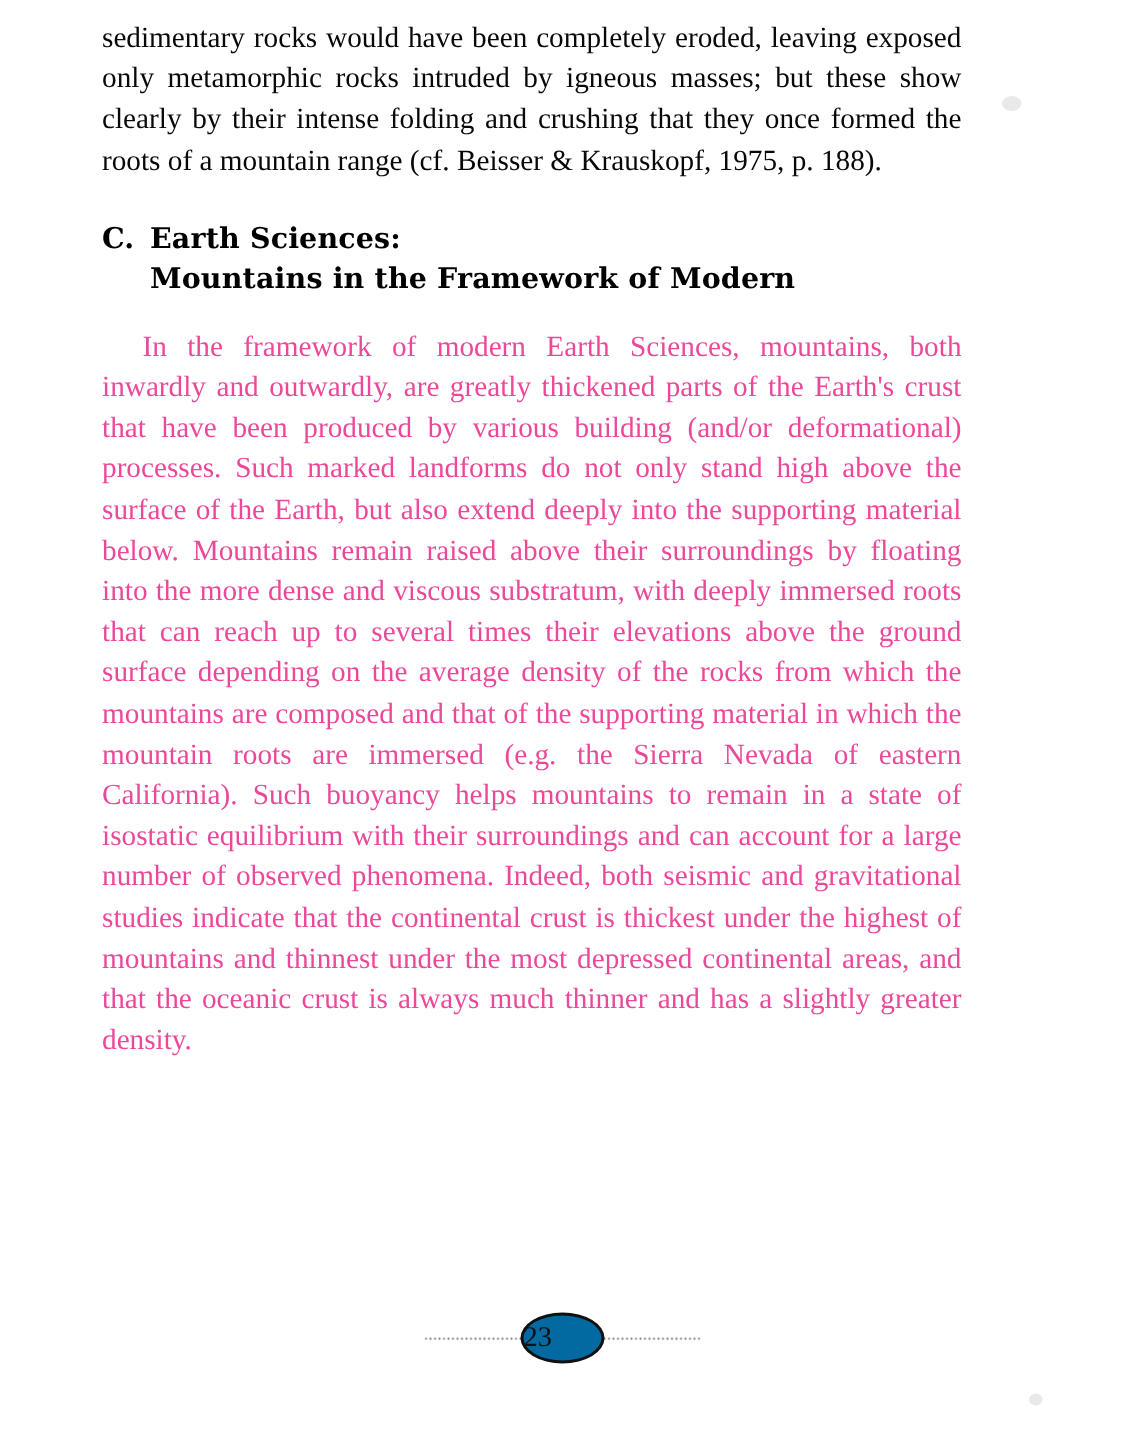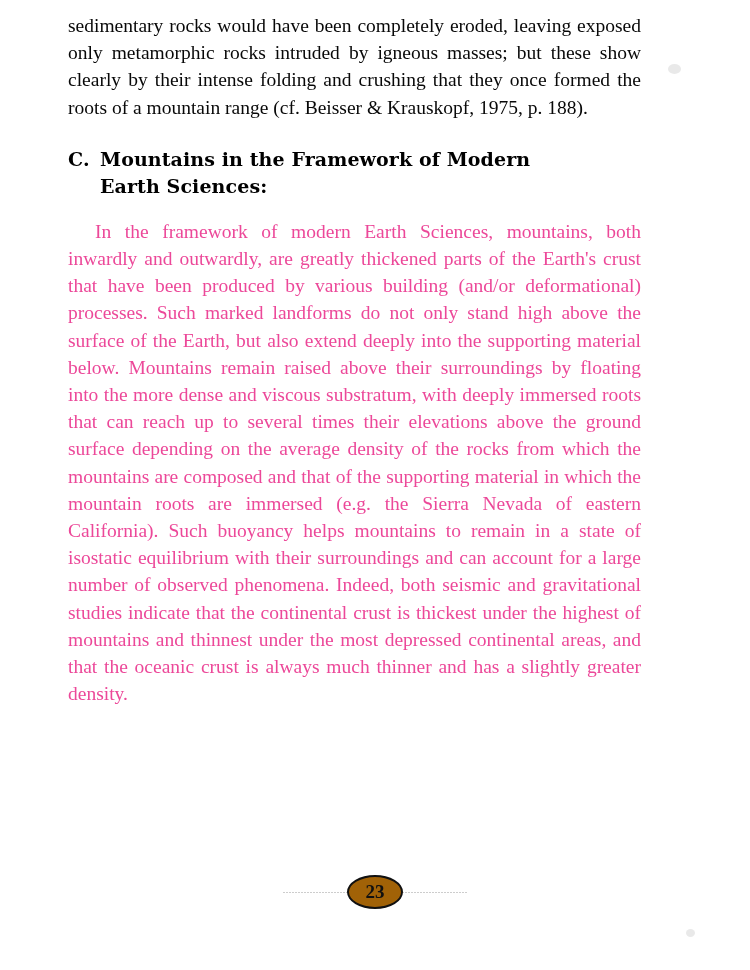--- a/index.html
+++ b/index.html
@@ -95,26 +95,24 @@
   }
   .rule.left  { margin-right: -4px; }
   .rule.right { margin-left: -4px; }
 
   .oval {
     position: relative;
     width: 52px;
     height: 30px;
     border: 2.1px solid #111111;
     border-radius: 50%;
-    background: #a16207;
+    background: #0369a1;
     display: flex;
     align-items: center;
-    justify-content: center;
     z-index: 2;
-    font-weight: bold;
   }
   .oval .pagenum {
     font-family: "Liberation Serif", "DejaVu Serif", serif;
     font-size: 19px;
     line-height: 1;
     color: #111111;
     padding-bottom: 1px;
   }
 
   
@@ -133,22 +131,22 @@
 <div class="page">
 
   <div class="column">
 
     <p class="para heavy">sedimentary rocks would have been completely eroded, leaving exposed only metamorphic rocks intruded by igneous masses; but these show clearly by their intense folding and crushing that they once formed the roots of a mountain range (cf. Beisser &amp; Krauskopf, 1975, p. 188).</p>
 
     <div class="gap-after-first"></div>
 
     <div class="heading">
       <span class="marker">C.</span>
+      <span class="htext">Earth Sciences:</span>
       <span class="htext">Mountains in the Framework of Modern</span>
-      <span class="htext">Earth Sciences:</span>
     </div>
 
     <div class="gap-after-head"></div>
 
     <p class="para indent">In the framework of modern Earth Sciences, mountains, both inwardly and outwardly, are greatly thickened parts of the Earth's crust that have been produced by various building (and/or deformational) processes. Such marked landforms do not only stand high above the surface of the Earth, but also extend deeply into the supporting material below. Mountains remain raised above their surroundings by floating into the more dense and viscous substratum, with deeply immersed roots that can reach up to several times their elevations above the ground surface depending on the average density of the rocks from which the mountains are composed and that of the supporting material in which the mountain roots are immersed (e.g. the Sierra Nevada of eastern California). Such buoyancy helps mountains to remain in a state of isostatic equilibrium with their surroundings and can account for a large number of observed phenomena. Indeed, both seismic and gravitational studies indicate that the continental crust is thickest under the highest of mountains and thinnest under the most depressed continental areas, and that the oceanic crust is always much thinner and has a slightly greater density.</p>
 
   </div>
 
   <div class="footer">
     <div class="ornament">

